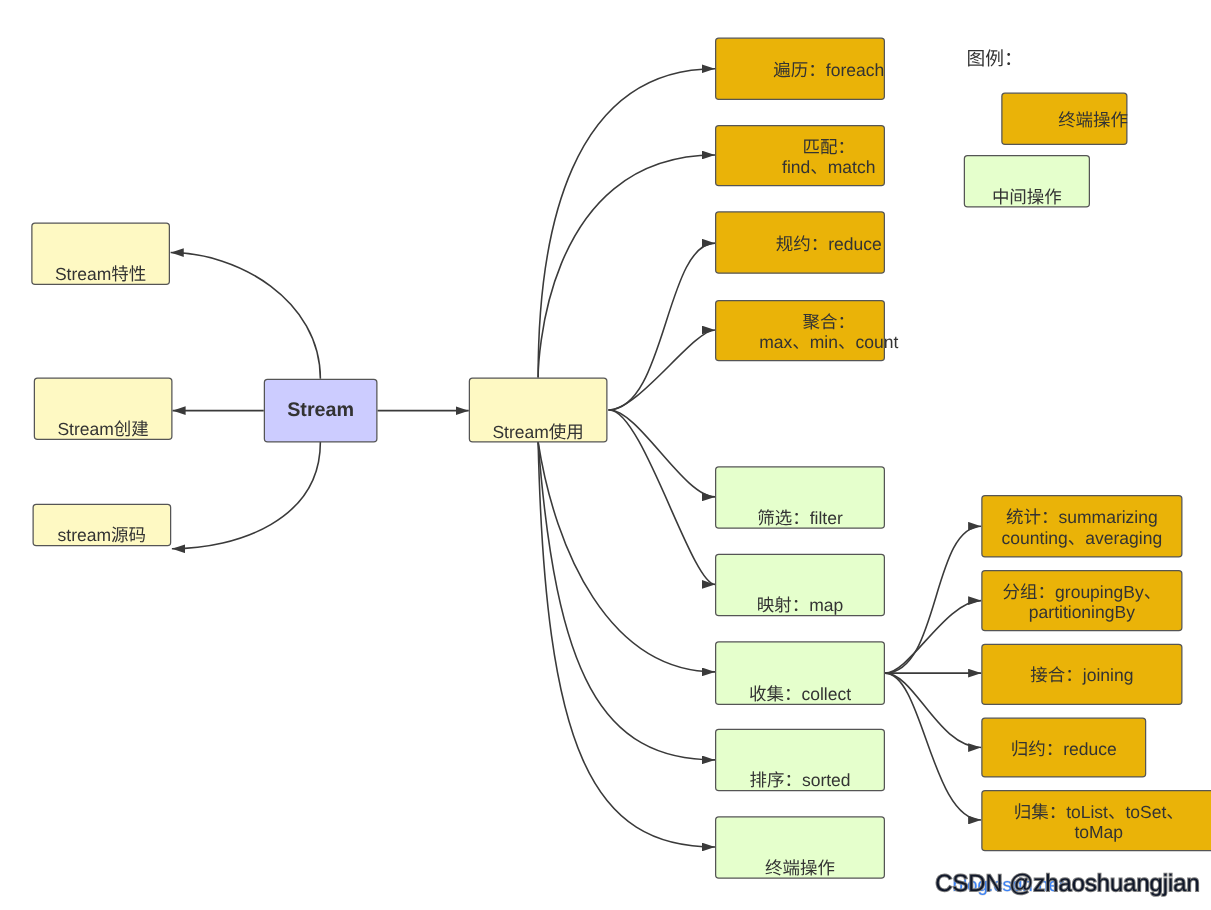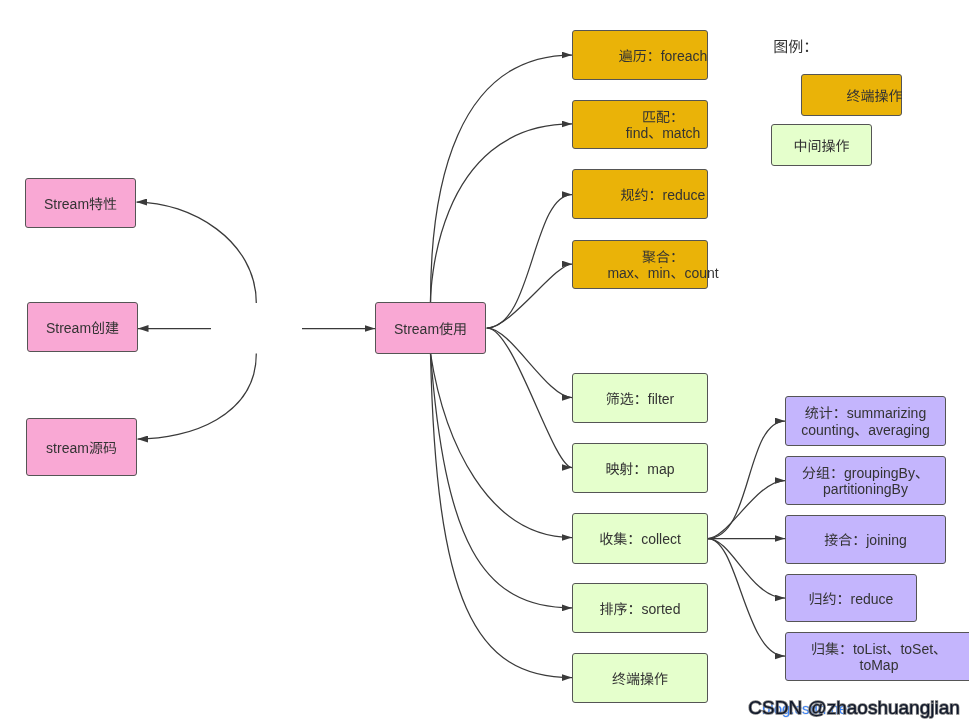--- a/index.html
+++ b/index.html
@@ -4,25 +4,25 @@
 <style>
   html,body{margin:0;padding:0;background:#ffffff;}
   body{font-family:"Liberation Sans",sans-serif;}
   #canvas{position:relative;width:969px;height:728px;background:#ffffff;overflow:hidden;}
   #edges{position:absolute;left:0;top:0;width:969px;height:728px;}
   .node{position:absolute;box-sizing:border-box;border:1px solid #555;border-radius:3px;
         display:flex;align-items:center;justify-content:center;text-align:center;
         font-size:14px;line-height:16.3px;color:#333;}
   .node .lbl{display:block;white-space:nowrap;}
   .node>span{position:relative;top:0.7px;}
-  .mint{background:#f9a8d4;}
+  .mint{background:#fef9c3;align-items:flex-end;}
   .lav{background:#ccccff;font-weight:bold;font-size:15.8px;}
   .cyan{background:#eab308;padding-left:46px;}
-  .lime{background:#e5ffcc;}
-  .plain{background:#c4b5fd;}
+  .lime{background:#e5ffcc;align-items:flex-end;}
+  .plain{background:#eab308;}
   #legend-title{position:absolute;left:773.2px;top:34.6px;font-size:15px;color:#333;}
   #watermark{position:absolute;left:748.3px;top:696.6px;font-size:19px;white-space:nowrap;color:#0f172a;-webkit-text-stroke:1.5px #7d7d7d;paint-order:stroke fill;}
   #watermark-ghost{position:absolute;left:762px;top:700px;font-size:15px;white-space:nowrap;color:#3b82f6;-webkit-text-stroke:0.8px #dcdcdc;paint-order:stroke fill;}
 </style>
 </head>
 <body>
 
 <div id="canvas">
   <svg id="edges" viewBox="0 0 969 728">
     <defs>
@@ -53,22 +53,25 @@
       <path d="M708,538.5 C738.5,538.5 744.8,656 785,656"></path>
     </g>
   </svg>
 
   <div class="node mint" style="left:25px;top:178px;width:111px;height:50px">
       <span class="lbl">Stream特性</span>
     </div>
   <div class="node mint" style="left:27px;top:302px;width:111px;height:50px">
       <span class="lbl">Stream创建</span>
     </div>
-  <div class="node mint" style="left:26px;top:418px;width:111px;height:58px">
+  <div class="node mint" style="left:26px;top:403px;width:111px;height:34px">
       <span class="lbl">stream源码</span>
+    </div>
+  <div class="node lav" style="left:211px;top:303px;width:91px;height:51px">
+      <span class="lbl">Stream</span>
     </div>
   <div class="node mint" style="left:375px;top:302px;width:111px;height:52px">
       <span class="lbl">Stream使用</span>
     </div>
 
   <div class="node cyan" style="left:572px;top:30px;width:136px;height:50px">
       <span>
         <span class="lbl">遍历：foreach</span>
       </span>
     </div>

